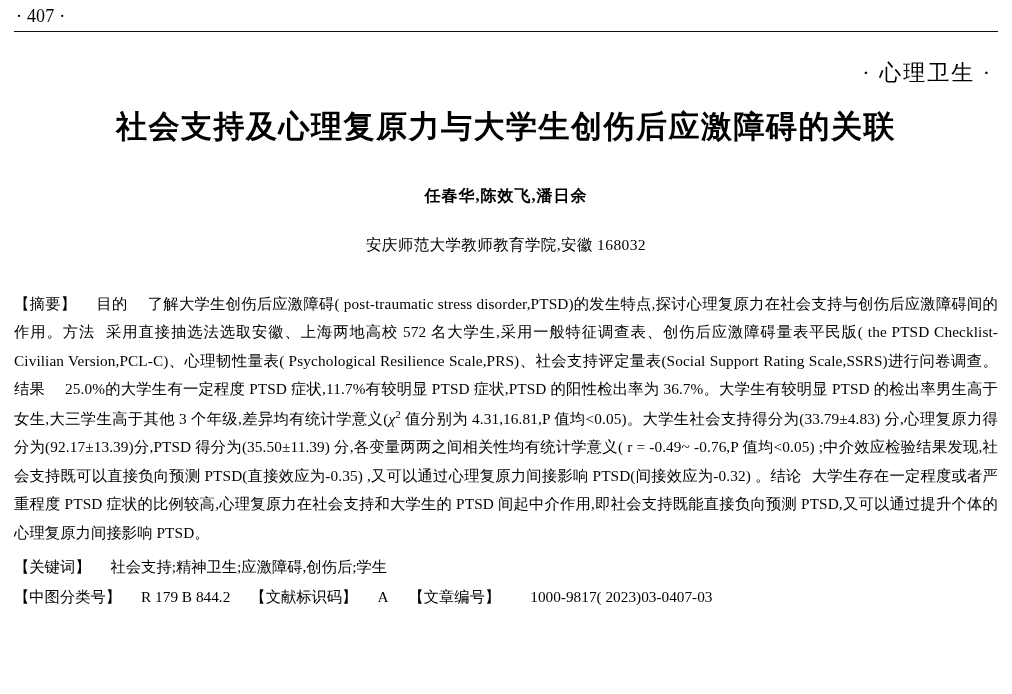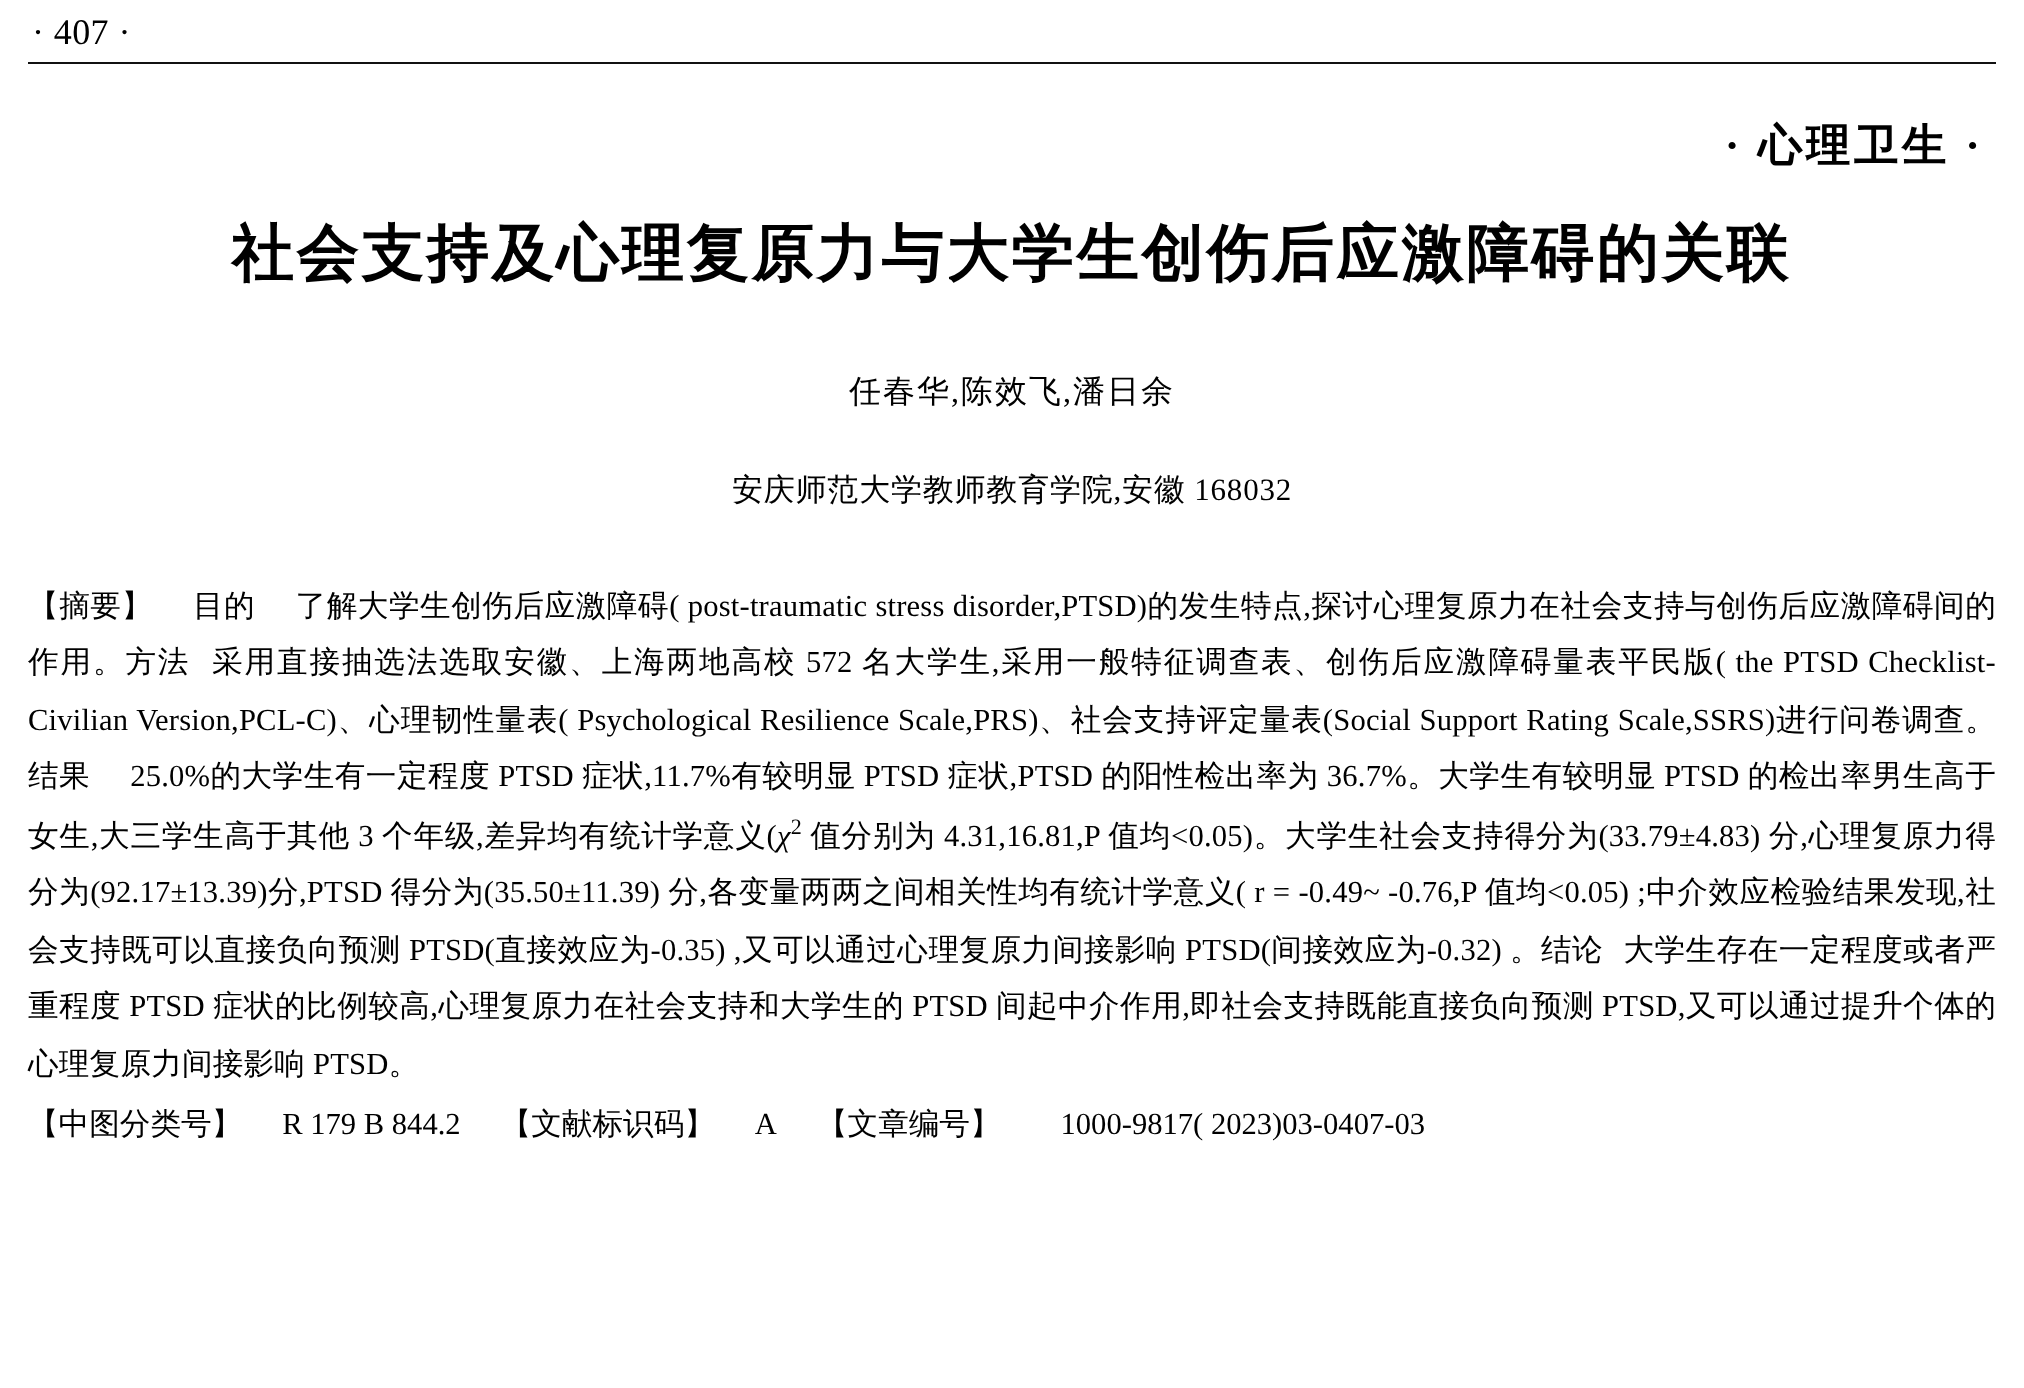--- a/index.html
+++ b/index.html
@@ -41,41 +41,41 @@
   .rule {
     border: 0;
     border-top: 1.6px solid #111;
     margin: 0 0 0 0;
   }
 
   
   .section-marker {
     text-align: right;
     font-size: 22px;
-    font-weight: bold;
+    font-weight: normal;
     letter-spacing: 2px;
     margin-top: 26px;
     padding-right: 6px;
   }
 
   
   .title {
     text-align: center;
     font-size: 31px;
     font-weight: bold;
     letter-spacing: 1.5px;
     margin-top: 18px;
     font-family: "Liberation Sans", "DejaVu Sans", sans-serif;
   }
   .authors {
     text-align: center;
     font-size: 16px;
     margin-top: 38px;
     letter-spacing: 1px;
-    font-weight: normal;
+    font-weight: bold;
   }
   .affiliation {
     text-align: center;
     font-size: 15.5px;
     margin-top: 28px;
     letter-spacing: 0.4px;
   }
 
   
   .abstract {
@@ -122,18 +122,21 @@
   <h1 class="title">社会支持及心理复原力与大学生创伤后应激障碍的关联</h1>
 
   <div class="authors">任春华,陈效飞,潘日余</div>
 
   <div class="affiliation">安庆师范大学教师教育学院,安徽 168032</div>
 
   <div class="abstract">
     <p><span class="lbl">【摘要】</span><span class="gap-m"></span><span class="lbl">目的</span><span class="gap-m"></span><span>了解大学生创伤后应激障碍( post-traumatic stress disorder,PTSD)的发生特点,探讨心理复原力在社会支持与创伤后应激障碍间的作用。</span><span class="lbl">方法</span><span class="gap-s"></span><span>采用直接抽选法选取安徽、上海两地高校 572 名大学生,采用一般特征调查表、创伤后应激障碍量表平民版( the PTSD Checklist-Civilian Version,PCL-C)、心理韧性量表( Psychological Resilience Scale,PRS)、社会支持评定量表(Social Support Rating Scale,SSRS)进行问卷调查。</span><span class="lbl">结果</span><span class="gap-m"></span><span>25.0%的大学生有一定程度 PTSD 症状,11.7%有较明显 PTSD 症状,PTSD 的阳性检出率为 36.7%。大学生有较明显 PTSD 的检出率男生高于女生,大三学生高于其他 3 个年级,差异均有统计学意义(</span><i>χ</i><sup>2</sup><span> 值分别为 4.31,16.81,P 值均&lt;0.05)。大学生社会支持得分为(33.79±4.83) 分,心理复原力得分为(92.17±13.39)分,PTSD 得分为(35.50±11.39) 分,各变量两两之间相关性均有统计学意义( r = -0.49~ -0.76,P 值均&lt;0.05) ;中介效应检验结果发现,社会支持既可以直接负向预测 PTSD(直接效应为-0.35) ,又可以通过心理复原力间接影响 PTSD(间接效应为-0.32) 。</span><span class="lbl">结论</span><span class="gap-s"></span><span>大学生存在一定程度或者严重程度 PTSD 症状的比例较高,心理复原力在社会支持和大学生的 PTSD 间起中介作用,即社会支持既能直接负向预测 PTSD,又可以通过提升个体的心理复原力间接影响 PTSD。</span></p>
   </div>
 
+  <div class="kw-line">
+    <span class="lbl">【关键词】</span><span class="gap-m"></span><span>社会支持;精神卫生;应激障碍,创伤后;学生</span>
+  </div>
 
   <div class="cls-line">
     <span class="lbl">【中图分类号】</span><span class="gap-m"></span><span>R 179   B 844.2</span><span class="gap-m"></span><span class="lbl">【文献标识码】</span><span class="gap-m"></span><span>A</span><span class="gap-m"></span><span class="lbl">【文章编号】</span><span class="gap-l"></span><span>1000-9817( 2023)03-0407-03</span>
   </div>
 
 </div>
 
 </body></html>

